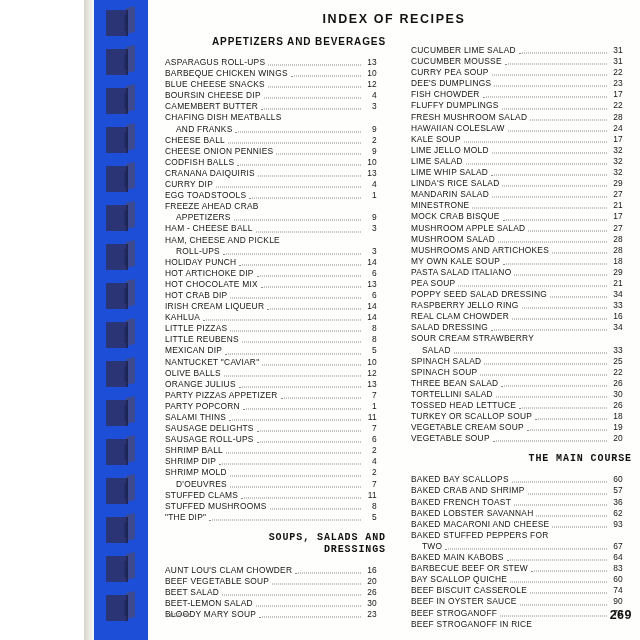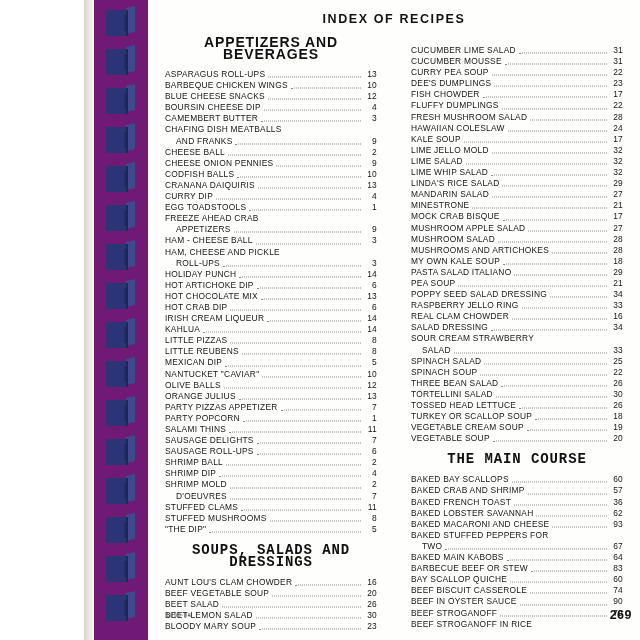--- a/index.html
+++ b/index.html
@@ -11,21 +11,21 @@
     height: 640px;
     overflow: hidden;
     background: #ffffff;
     font-family: "Liberation Sans", sans-serif;
   }
 
   .page-wrap {
     position: relative;
     width: 640px;
     height: 640px;
-    background: #701a75;
+    background: #1d4ed8;
   }
 
   
   .gutter-dark {
     position: absolute;
     left: 0;
     top: 0;
     width: 88px;
     height: 640px;
     background: #ffffff;
@@ -109,22 +109,22 @@
     top: 36px;
     width: 476px;
     display: flex;
     gap: 16px;
   }
   .col {
     width: 230px;
   }
 
   .section-head {
-    text-align: center;
-    font-size: 14px;
+    text-align: right;
+    font-size: 10px;
     font-weight: bold;
     letter-spacing: 0.9px;
     color: #101010;
     line-height: 12px;
     margin-bottom: 9px;
   }
   .section-head.spaced-top { margin-top: 5px; font-family: Liberation Mono, monospace; }
 
   ul.entries {
     list-style: none;

